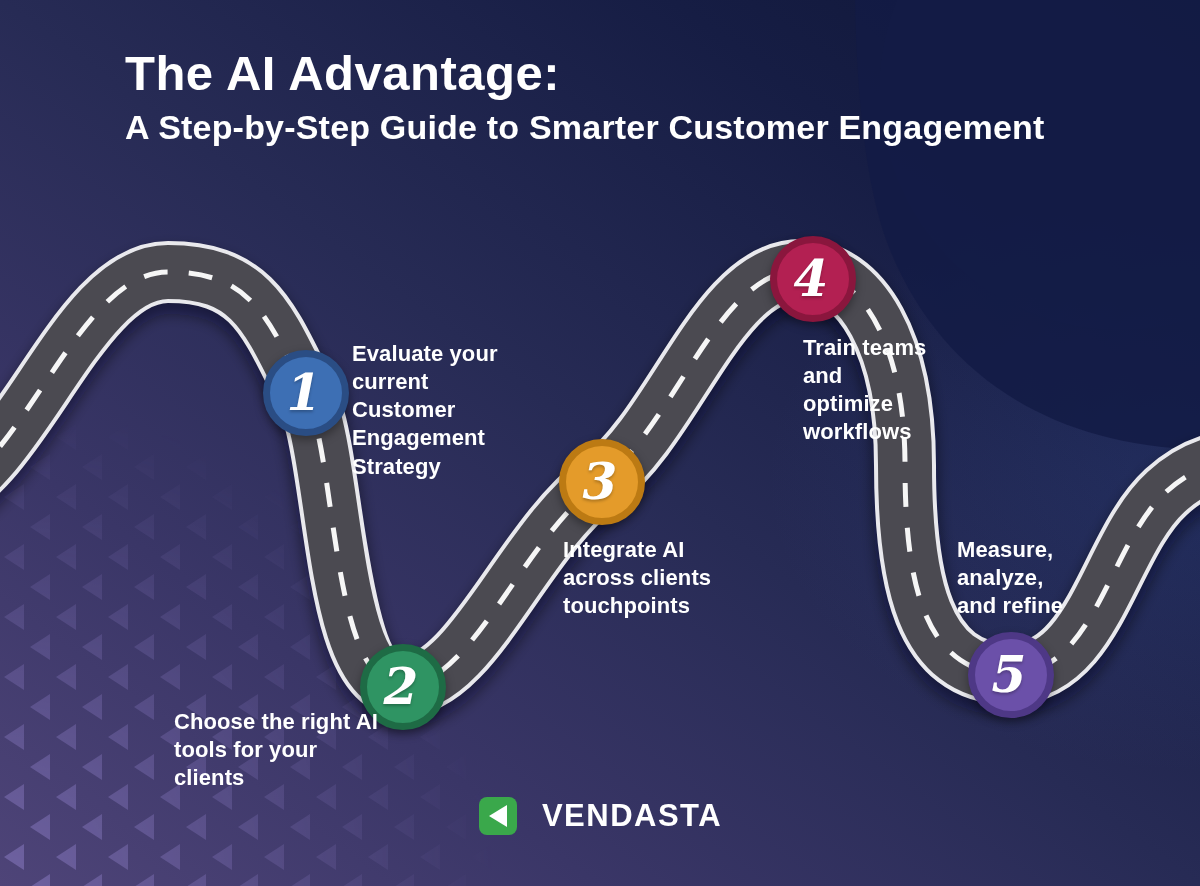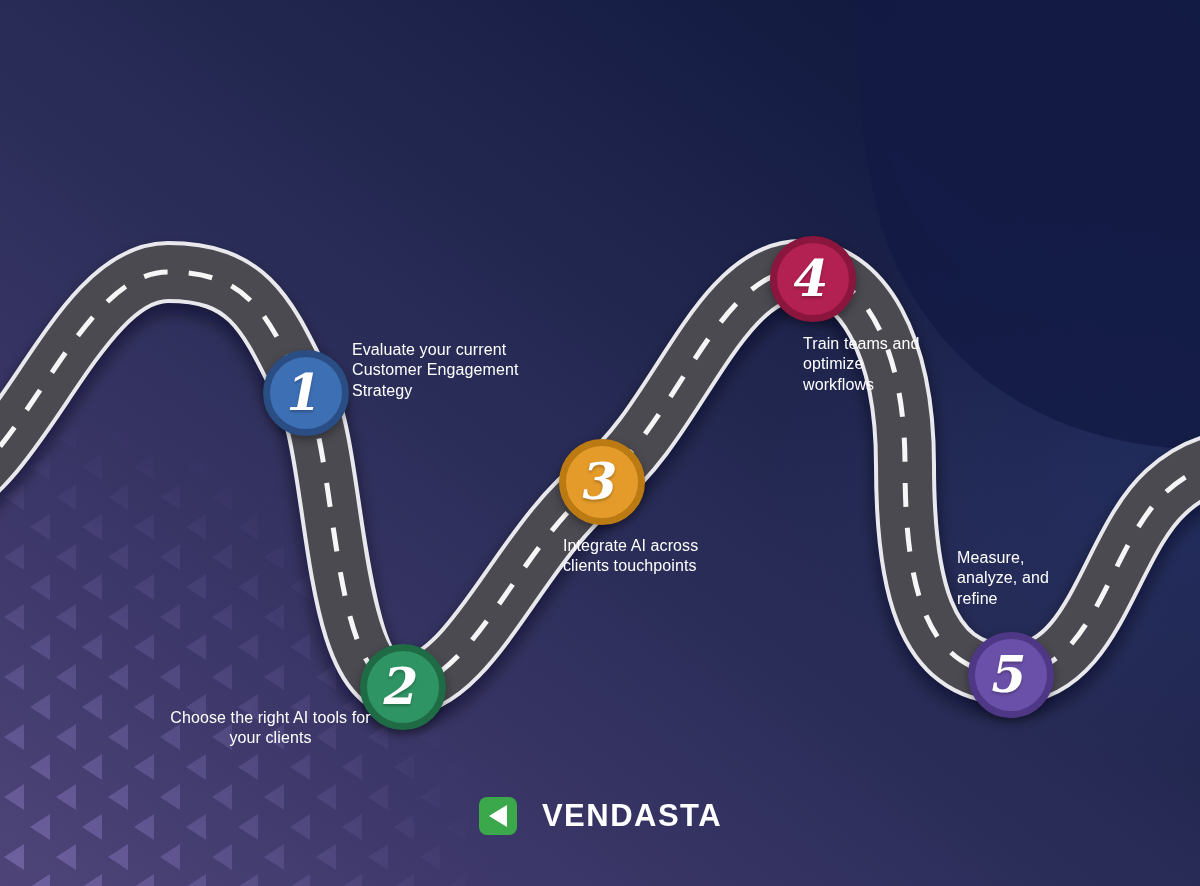--- a/index.html
+++ b/index.html
@@ -19,21 +19,21 @@
     box-sizing:border-box;border:7px solid #000;
     display:flex;align-items:center;justify-content:center;
     box-shadow:0 4px 10px rgba(0,0,0,0.35);
   }
   .circle .num{
     color:#ffffff;font-family:"DejaVu Serif","Liberation Serif",serif;
     font-style:italic;font-weight:800;font-size:50px;line-height:1;
     transform:translateX(-2px);text-shadow:0 2px 3px rgba(0,0,0,0.25);
   }
   .step-label{
-    position:absolute;color:#ffffff;font-size:16px;font-weight:400;
+    position:absolute;color:#ffffff;font-size:22px;font-weight:700;
     line-height:1.28;letter-spacing:0.1px;
   }
   .brand{
     position:absolute;left:0;right:0;top:793px;height:46px;
     display:flex;align-items:center;justify-content:center;gap:24px;
   }
   .brand .wordmark{
     color:#ffffff;font-size:31px;font-weight:700;letter-spacing:1.5px;
   }
 </style>
@@ -70,42 +70,46 @@
       </filter>
     </defs>
     <g filter="url(#softBlur)" transform="translate(0,9)">
       <use href="#roadC" stroke="rgba(5,8,28,0.45)" stroke-width="66" fill="none"></use>
     </g>
     <use href="#roadC" stroke-width="62" fill="none" stroke="#e9e9ed"></use>
     <use href="#roadC" stroke-width="54" fill="none" stroke="#4b4a51"></use>
     <use href="#roadC" stroke-width="5" stroke-dasharray="24 21" fill="none" opacity="0.95" stroke="#ffffff"></use>
   </svg>
 
+  <div class="header">
+    <h1>The AI Advantage:</h1>
+    <h2>A Step-by-Step Guide to Smarter Customer Engagement</h2>
+  </div>
 
   <div class="circle" style="left: 263px; top: 350px; background-color: rgb(61, 111, 180); border-color: rgb(42, 77, 132);">
     <span class="num">1</span>
   </div>
   <div class="circle" style="left: 360px; top: 644px; background-color: rgb(47, 148, 99); border-color: rgb(30, 107, 69);">
     <span class="num">2</span>
   </div>
   <div class="circle" style="left: 559px; top: 439px; background-color: rgb(228, 155, 42); border-color: rgb(188, 122, 19);">
     <span class="num">3</span>
   </div>
   <div class="circle" style="left: 770px; top: 236px; background-color: rgb(179, 32, 82); border-color: rgb(138, 22, 61);">
     <span class="num">4</span>
   </div>
   <div class="circle" style="left: 968px; top: 632px; background-color: rgb(107, 80, 169); border-color: rgb(78, 56, 134);">
     <span class="num">5</span>
   </div>
 
   <div class="step-label" style="left:352px;top:340px;max-width:170px;">Evaluate your current Customer Engagement Strategy</div>
-  <div class="step-label" style="left:168px;top:708px;max-width:205px;text-align:center;">Choose the right AI tools for your clients</div>
+  <div class="step-label" style="left:174px;top:708px;max-width:205px;">Choose the right AI tools for your clients</div>
   <div class="step-label" style="left:563px;top:536px;max-width:160px;">Integrate AI across clients touchpoints</div>
   <div class="step-label" style="left:759px;top:334px;max-width:128px;margin-left:44px;">Train teams and optimize workflows</div>
-  <div class="step-label" style="left:957px;top:548px;max-width:110px;">Measure, analyze, and refine</div>
+  <div class="step-label" style="left:957px;top:536px;max-width:110px;">Measure, analyze, and refine</div>
 
   <div class="brand">
     <svg width="40" height="40" viewBox="0 0 40 40">
       <rect x="1" y="1" width="38" height="38" rx="8" fill="#3aa84b"></rect>
       <path d="M29 9 L29 31 L11 20 Z" fill="#ffffff"></path>
     </svg>
     <span class="wordmark">VENDASTA</span>
   </div>
 
 </div>

